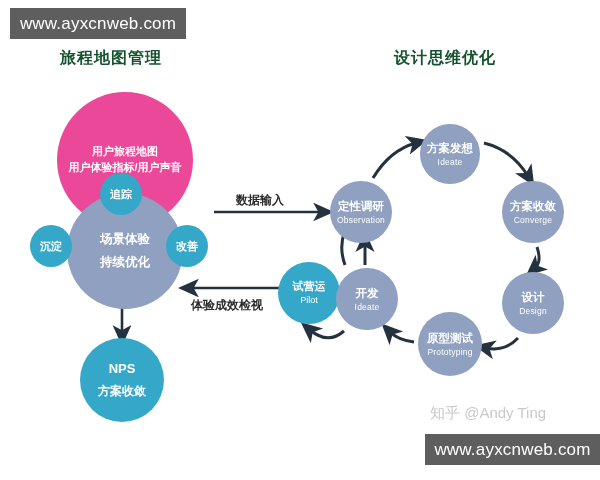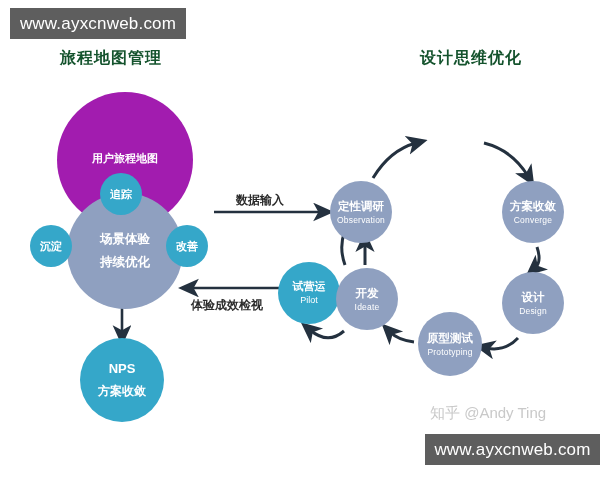--- a/index.html
+++ b/index.html
@@ -54,41 +54,41 @@
   
   .sect-title {
     position: absolute;
     font-size: 16px;
     font-weight: bold;
     color: #14532d;
     letter-spacing: 1px;
     white-space: nowrap;
   }
   #title-left  { left: 60px;  top: 48px; }
-  #title-right { left: 394px; top: 48px; margin-left: 26px; }
+  #title-right { left: 394px; top: 48px; }
 
   
   .circle {
     position: absolute;
     border-radius: 50%;
     display: flex;
     flex-direction: column;
     align-items: center;
     justify-content: center;
     color: #ffffff;
     text-align: center;
     line-height: 1.25;
     box-sizing: border-box;
   }
 
   
   #c-journey {
     left: 57px; top: 92px;
     width: 136px; height: 136px;
-    background: #a21caf;
+    background: #ec4899;
     font-size: 11px;
     font-weight: bold;
     z-index: 3;
   }
   #c-journey .l1 { margin-bottom: 2px; }
 
   #c-scene {
     left: 67px; top: 193px;
     width: 116px; height: 116px;
     background: #8fa0c0;
@@ -220,20 +220,21 @@
 
   <div class="wm-banner" id="wm-top">www.ayxcnweb.com</div>
   <div id="wm-zhihu">知乎 @Andy Ting</div>
   <div class="wm-banner" id="wm-bottom">www.ayxcnweb.com</div>
 
   <div class="sect-title" id="title-left">旅程地图管理</div>
   <div class="sect-title" id="title-right">设计思维优化</div>
 
   <div class="circle" id="c-journey">
     <div class="l1">用户旅程地图</div>
+    <div class="l2">用户体验指标/用户声音</div>
   </div>
 
   <div class="circle" id="c-scene">
     <div class="l1">场景体验</div>
     <div class="l2">持续优化</div>
   </div>
 
   <div class="badge" id="b-trace">追踪</div>
   <div class="badge" id="b-settle">沉淀</div>
   <div class="badge" id="b-improve">改善</div>
@@ -249,20 +250,24 @@
   <div class="circle" id="c-pilot">
     <div class="l1">试营运</div>
     <div class="l2">Pilot</div>
   </div>
 
   <div class="circle cyc" id="n-observation">
     <div class="l1">定性调研</div>
     <div class="l2">Observation</div>
   </div>
 
+  <div class="circle cyc" id="n-ideate">
+    <div class="l1">方案发想</div>
+    <div class="l2">Ideate</div>
+  </div>
 
   <div class="circle cyc" id="n-converge">
     <div class="l1">方案收敛</div>
     <div class="l2">Converge</div>
   </div>
 
   <div class="circle cyc" id="n-design">
     <div class="l1">设计</div>
     <div class="l2">Design</div>
   </div>

